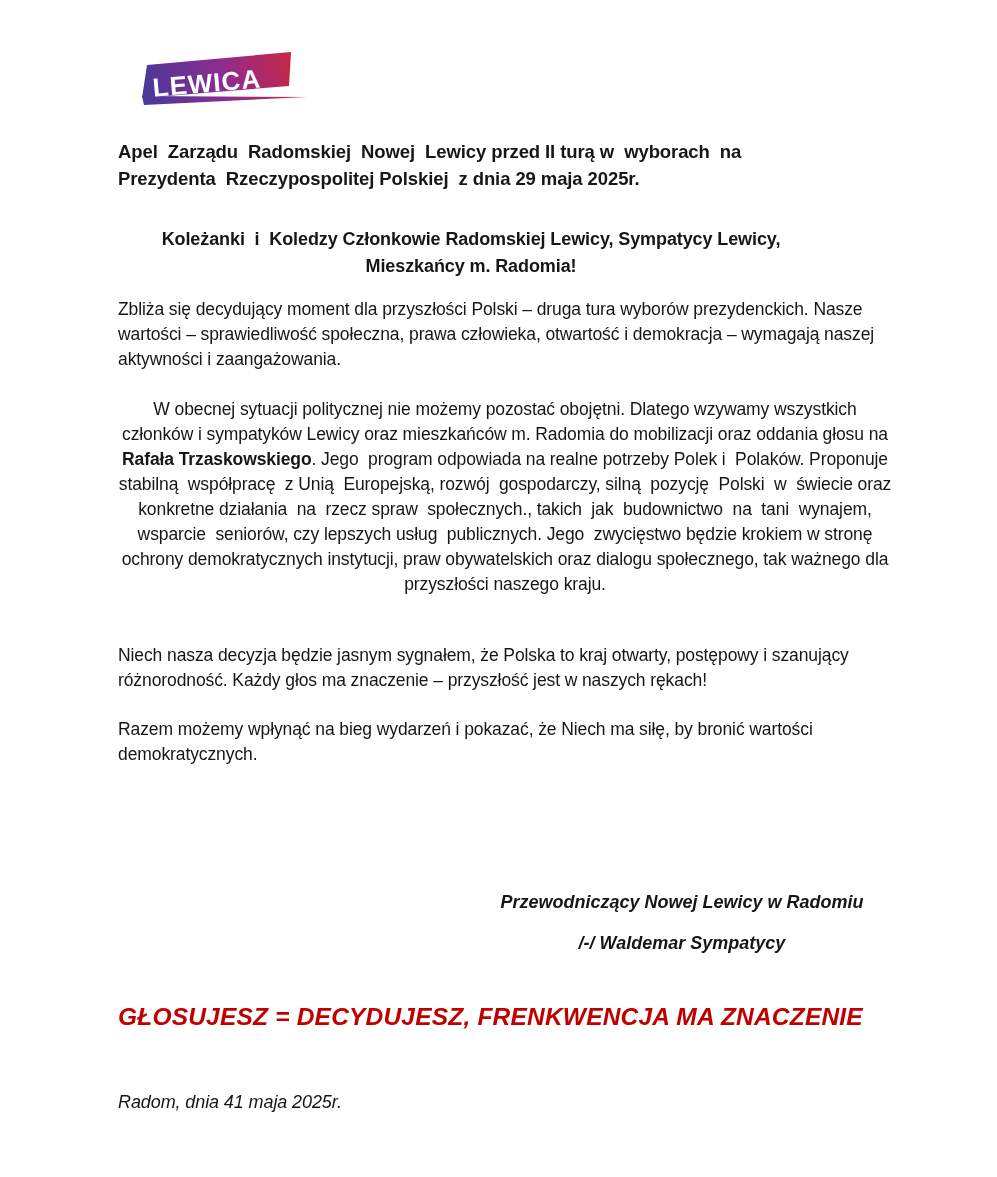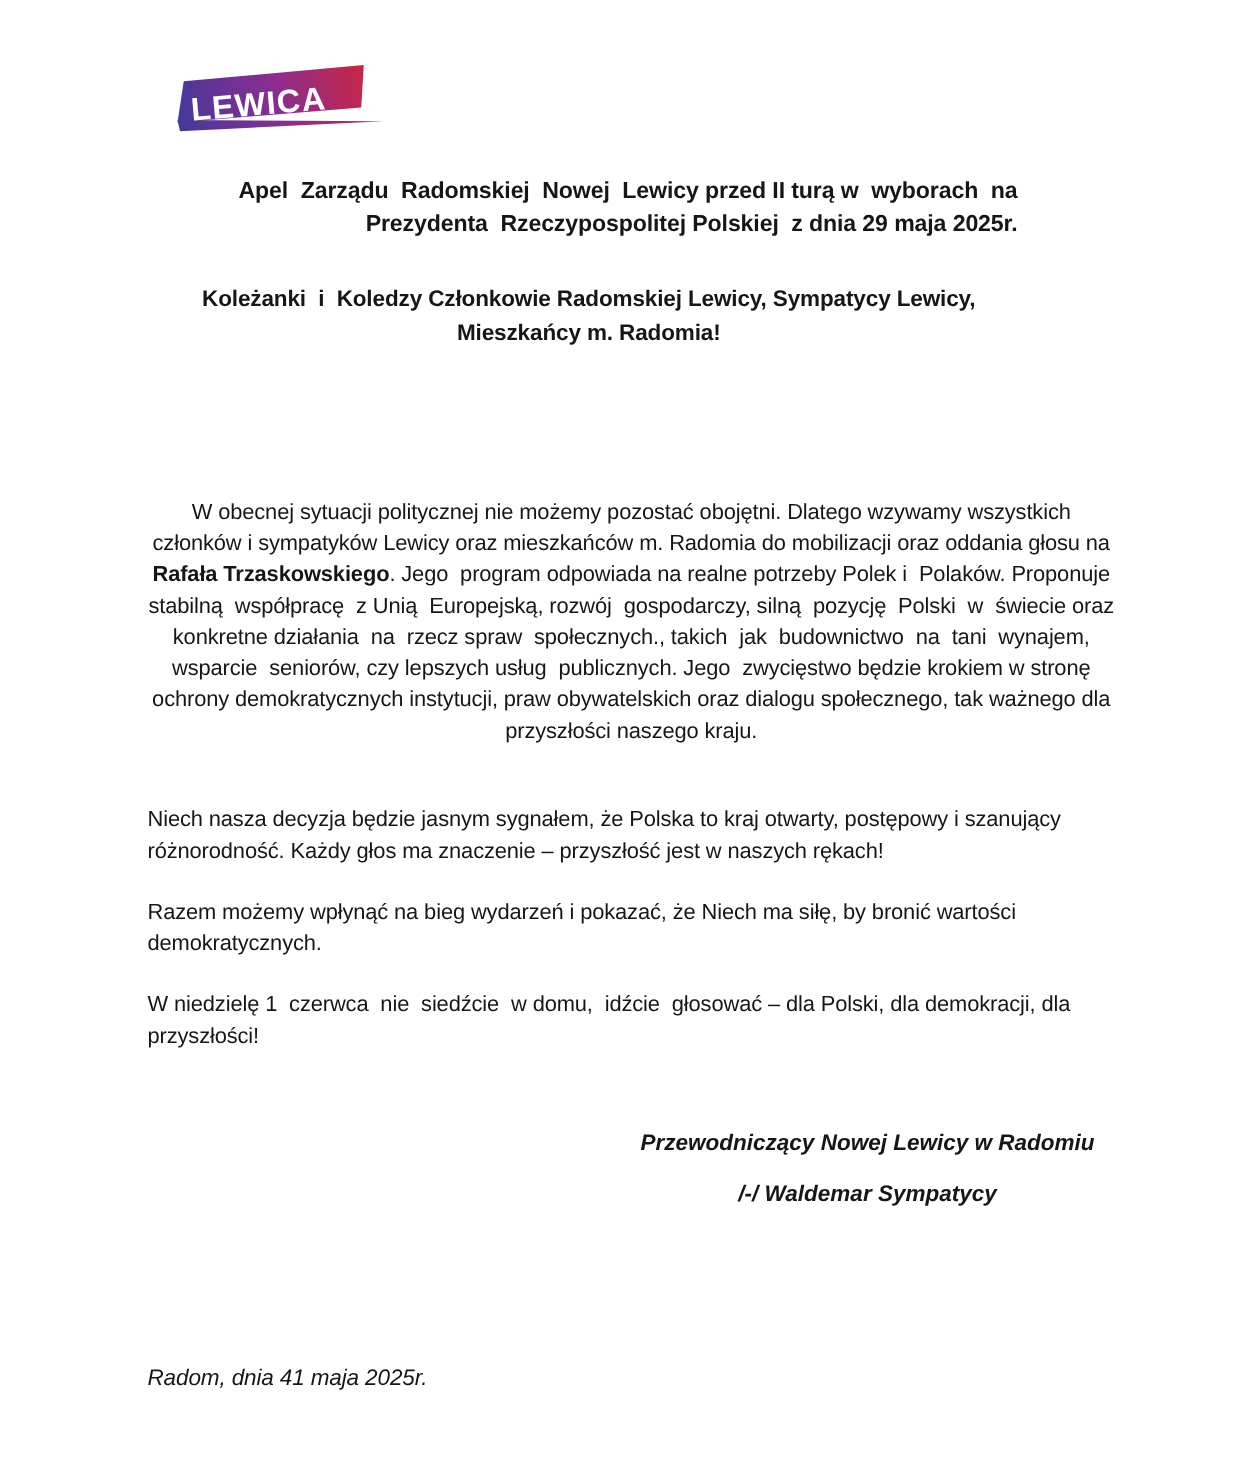--- a/index.html
+++ b/index.html
@@ -28,34 +28,34 @@
     letter-spacing:1px;fill:#ffffff;
   }
   .block{
     position:absolute;left:118px;width:774px;
     margin:0;white-space:pre-wrap;
     font-size:17.5px;line-height:25px;
     letter-spacing:-0.1px;
   }
   .heading{
     top:138px;max-width:696px;
-    font-weight:bold;font-size:18.5px;line-height:27px;text-align:right;
+    font-weight:bold;font-size:18.5px;line-height:27px;
   }
   .salutation{
     top:226px;max-width:706px;
     font-weight:bold;font-size:18px;line-height:27px;text-align:center;
   }
   .p1{top:297px;}
   .p2{top:397px;text-align:center;}
   .p3{top:643px;}
   .p4{top:717px;}
   .p5{top:791px;}
   .bold{font-weight:bold;}
   .sig{
-    position:absolute;left:452px;width:460px;margin:12px;
+    position:absolute;left:452px;width:460px;margin:0;
     text-align:center;
     font-weight:bold;font-style:italic;font-size:18px;line-height:22px;
   }
   .sig-title{top:891px;}
   .sig-name{top:932px;}
   .slogan{
     top:1003px;
     font-weight:bold;font-style:italic;
     font-size:24.5px;line-height:28px;letter-spacing:0.2px;
     color:var(--slogan-color);
@@ -82,29 +82,30 @@
       <polygon points="9,19 153,6 151,40 4,52" fill="url(#logo-grad)"></polygon>
       <polygon points="4,50 169,51 6,59" fill="url(#logo-grad)"></polygon>
       <text class="logo-text" x="14" y="45" transform="rotate(-5 80 30)">LEWICA</text>
     </svg>
   </div>
 
   <p class="block heading">Apel  Zarządu  Radomskiej  Nowej  Lewicy przed II turą w  wyborach  na Prezydenta  Rzeczypospolitej Polskiej  z dnia 29 maja 2025r.</p>
 
   <p class="block salutation">Koleżanki  i  Koledzy Członkowie Radomskiej Lewicy, Sympatycy Lewicy, Mieszkańcy m. Radomia!</p>
 
+  <p class="block p1">Zbliża się decydujący moment dla przyszłości Polski – druga tura wyborów prezydenckich. Nasze wartości – sprawiedliwość społeczna, prawa człowieka, otwartość i demokracja – wymagają naszej aktywności i zaangażowania.</p>
 
   <p class="block p2"><span>W obecnej sytuacji politycznej nie możemy pozostać obojętni. Dlatego wzywamy wszystkich członków i sympatyków Lewicy oraz mieszkańców m. Radomia do mobilizacji oraz oddania głosu na </span><span class="bold">Rafała Trzaskowskiego</span><span>. Jego  program odpowiada na realne potrzeby Polek i  Polaków. Proponuje stabilną  współpracę  z Unią  Europejską, rozwój  gospodarczy, silną  pozycję  Polski  w  świecie oraz konkretne działania  na  rzecz spraw  społecznych., takich  jak  budownictwo  na  tani  wynajem, wsparcie  seniorów, czy lepszych usług  publicznych. Jego  zwycięstwo będzie krokiem w stronę ochrony demokratycznych instytucji, praw obywatelskich oraz dialogu społecznego, tak ważnego dla przyszłości naszego kraju.</span></p>
 
   <p class="block p3">Niech nasza decyzja będzie jasnym sygnałem, że Polska to kraj otwarty, postępowy i szanujący różnorodność. Każdy głos ma znaczenie – przyszłość jest w naszych rękach!</p>
 
   <p class="block p4">Razem możemy wpłynąć na bieg wydarzeń i pokazać, że Niech ma siłę, by bronić wartości demokratycznych.</p>
 
-  <p class="block p5">W niedzielę 1  czerwca  nie  siedźcie  w domu,  idźcie  głosować – dla Polski, dla demokracji, dla przyszłości!</p>
 
   <p class="sig sig-title">Przewodniczący Nowej Lewicy w Radomiu</p>
 
   <p class="sig sig-name">/-/ Waldemar Sympatycy</p>
 
+  <p class="block slogan">GŁOSUJESZ = DECYDUJESZ, FRENKWENCJA MA ZNACZENIE</p>
 
   <p class="block dateline">Radom, dnia 41 maja 2025r.</p>
 
 </div>
 
 </body></html>

